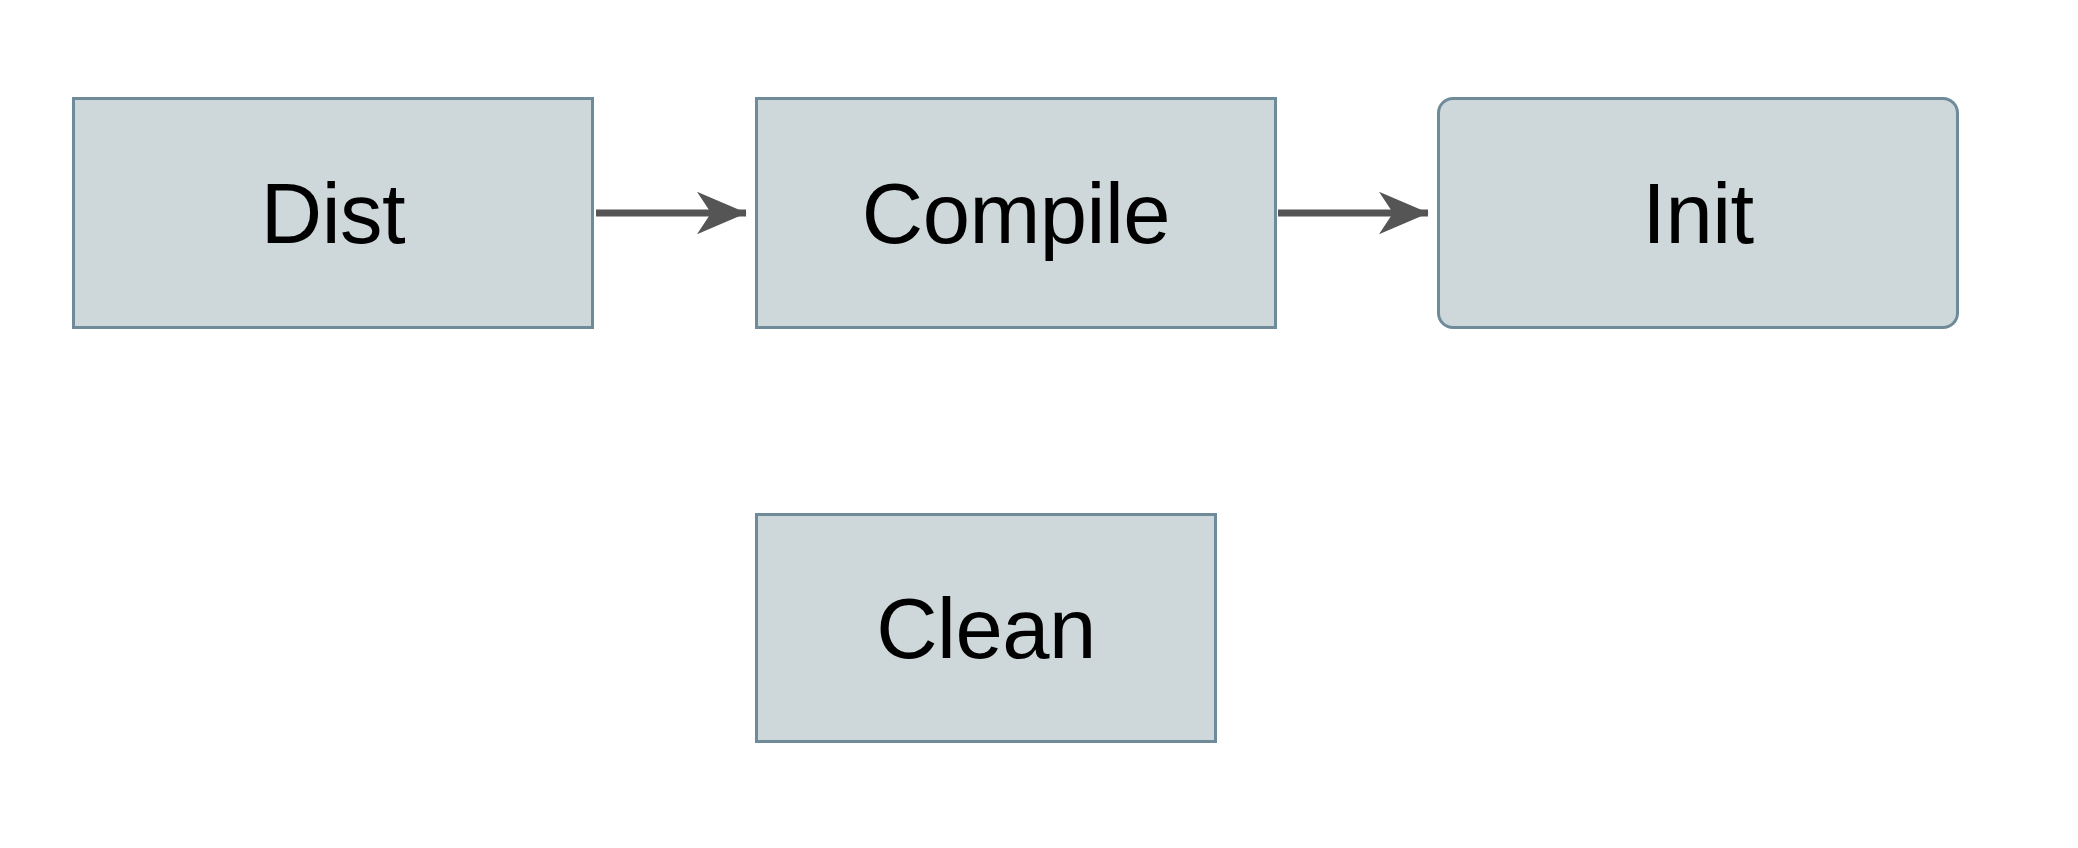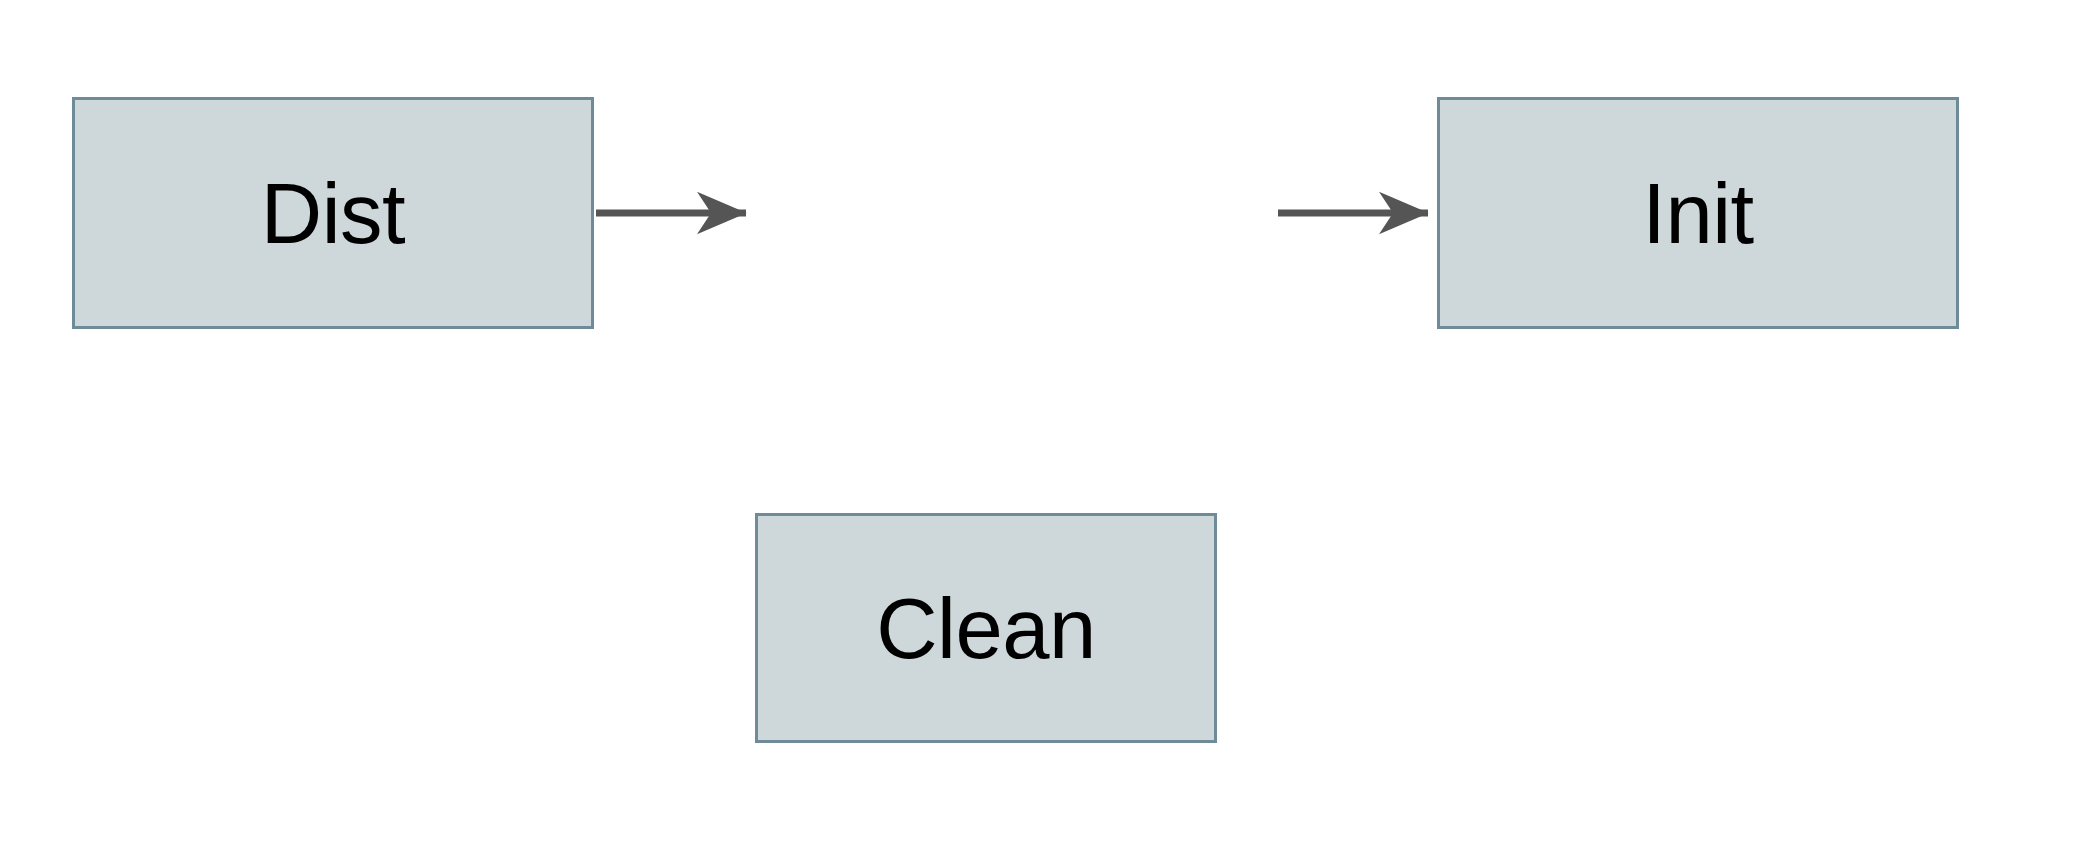--- a/index.html
+++ b/index.html
@@ -63,22 +63,25 @@
 
     <g>
       <line x1="1278" y1="213" x2="1428" y2="213" stroke="#555555" stroke-width="7" marker-end="url(#arrowhead)"></line>
     </g>
   </svg>
 
   <div class="node" style="left:72px; top:97px; width:522px; height:232px;">
     <span class="node-label">Dist</span>
   </div>
 
+  <div class="node" style="left:755px; top:97px; width:522px; height:232px;">
+    <span class="node-label">Compile</span>
+  </div>
 
-  <div class="node" style="left:1437px; top:97px; width:522px; height:232px;">
+  <div class="node" style="left:1437px; top:97px; width:522px; height:232px;border-radius:16px;">
     <span class="node-label">Init</span>
   </div>
 
   <div class="node" style="left:755px; top:513px; width:462px; height:230px;">
     <span class="node-label">Clean</span>
   </div>
 
 </div>
 
 </body></html>

